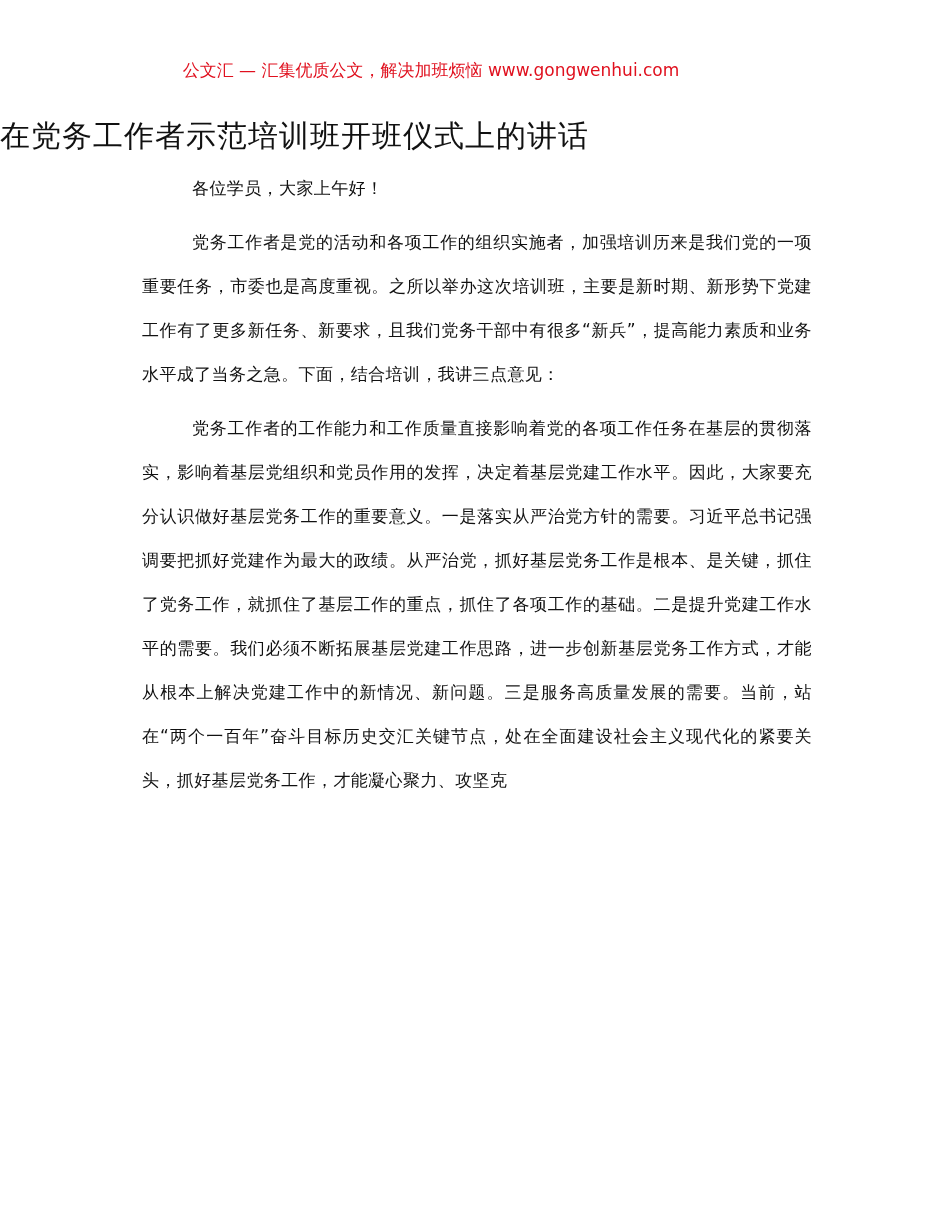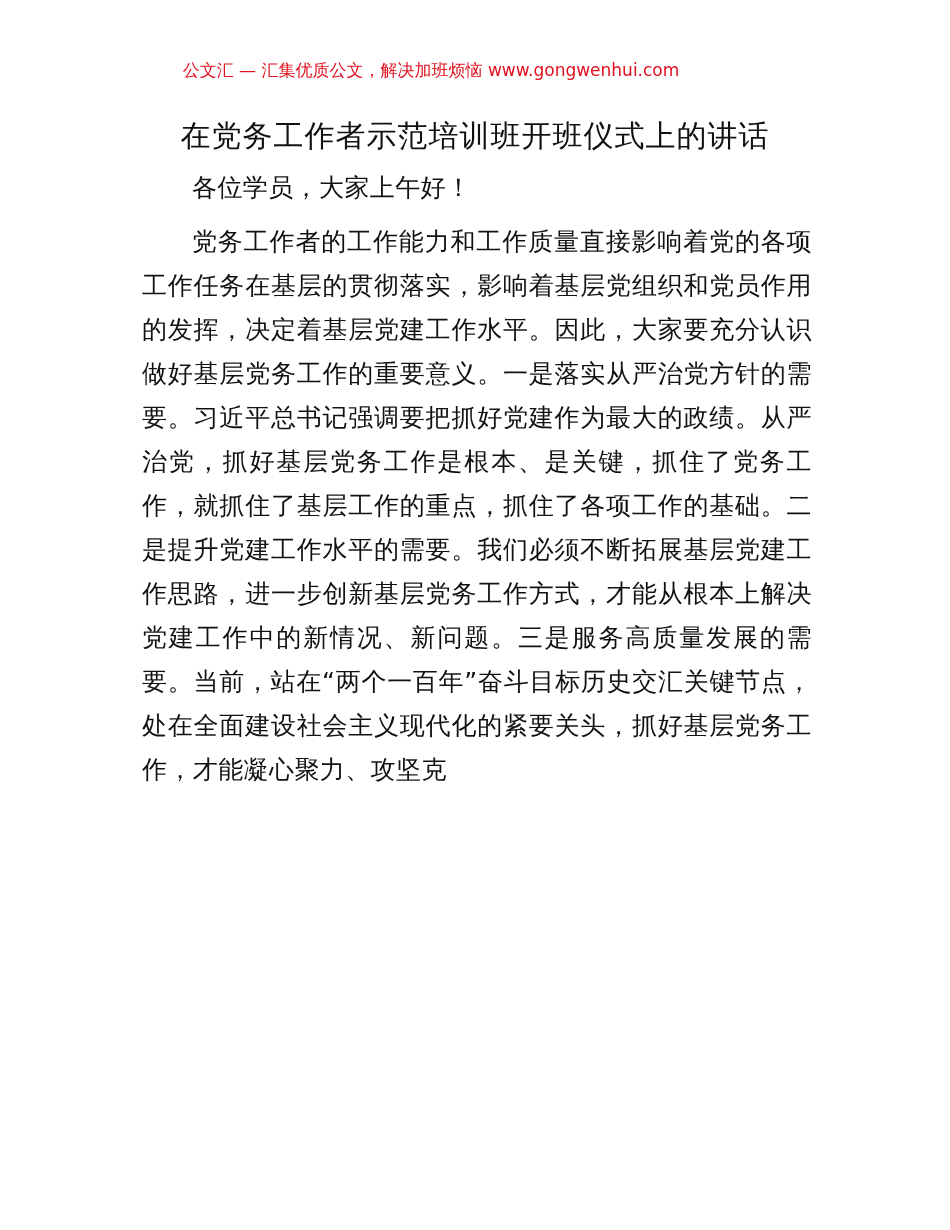--- a/index.html
+++ b/index.html
@@ -1,31 +1,32 @@
 <!DOCTYPE html>
 <html><head>
 <meta charset="utf-8">
 <style>
   html, body { margin: 0; padding: 0; background: #ffffff; }
   body { width: 950px; height: 1230px; position: relative; overflow: hidden;
          font-family: "DejaVu Sans", "Liberation Sans", sans-serif; color: #111; }
   .header-banner { position: absolute; top: 56px; left: 0; width: 862px; text-align: center;
          font-size: 17px; line-height: 28px; color: #e0101e; }
-  .doc-title { position: absolute; top: 112px; left: 0; width: 950px; text-align: center;
+  .doc-title { position: absolute; top: 112px; left: 0; width: 950px; 
          font-size: 30px; line-height: 48px; color: #111; letter-spacing: 1px; }
   .body-wrap { position: absolute; top: 166px; left: 142px; width: 670px; }
-  .para { font-size: 25px; line-height: 44px; margin: 0; text-align: justify;
+  .para { font-size: 17px; line-height: 44px; margin: 0; text-align: justify;
           text-indent: 50px; letter-spacing: 0.4px; }
   .para.greeting { margin-bottom: 10px; }
   .para.heading { margin: 6px 0 6px 0; }
   .para + .para { margin-top: 10px; }
 </style>
 </head>
 <body>
 
 <div class="header-banner">公文汇 — 汇集优质公文，解决加班烦恼 www.gongwenhui.com</div>
 
 <div class="doc-title">在党务工作者示范培训班开班仪式上的讲话</div>
 
 <div class="body-wrap">
   <p class="para greeting">各位学员，大家上午好！</p>
+  <p class="para">党务工作者是党的活动和各项工作的组织实施者，加强培训历来是我们党的一项重要任务，市委也是高度重视。之所以举办这次培训班，主要是新时期、新形势下党建工作有了更多新任务、新要求，且我们党务干部中有很多“新兵”，提高能力素质和业务水平成了当务之急。下面，结合培训，我讲三点意见：</p>
   <p class="para">党务工作者的工作能力和工作质量直接影响着党的各项工作任务在基层的贯彻落实，影响着基层党组织和党员作用的发挥，决定着基层党建工作水平。因此，大家要充分认识做好基层党务工作的重要意义。一是落实从严治党方针的需要。习近平总书记强调要把抓好党建作为最大的政绩。从严治党，抓好基层党务工作是根本、是关键，抓住了党务工作，就抓住了基层工作的重点，抓住了各项工作的基础。二是提升党建工作水平的需要。我们必须不断拓展基层党建工作思路，进一步创新基层党务工作方式，才能从根本上解决党建工作中的新情况、新问题。三是服务高质量发展的需要。当前，站在“两个一百年”奋斗目标历史交汇关键节点，处在全面建设社会主义现代化的紧要关头，抓好基层党务工作，才能凝心聚力、攻坚克</p>
 </div>
 
 </body></html>

